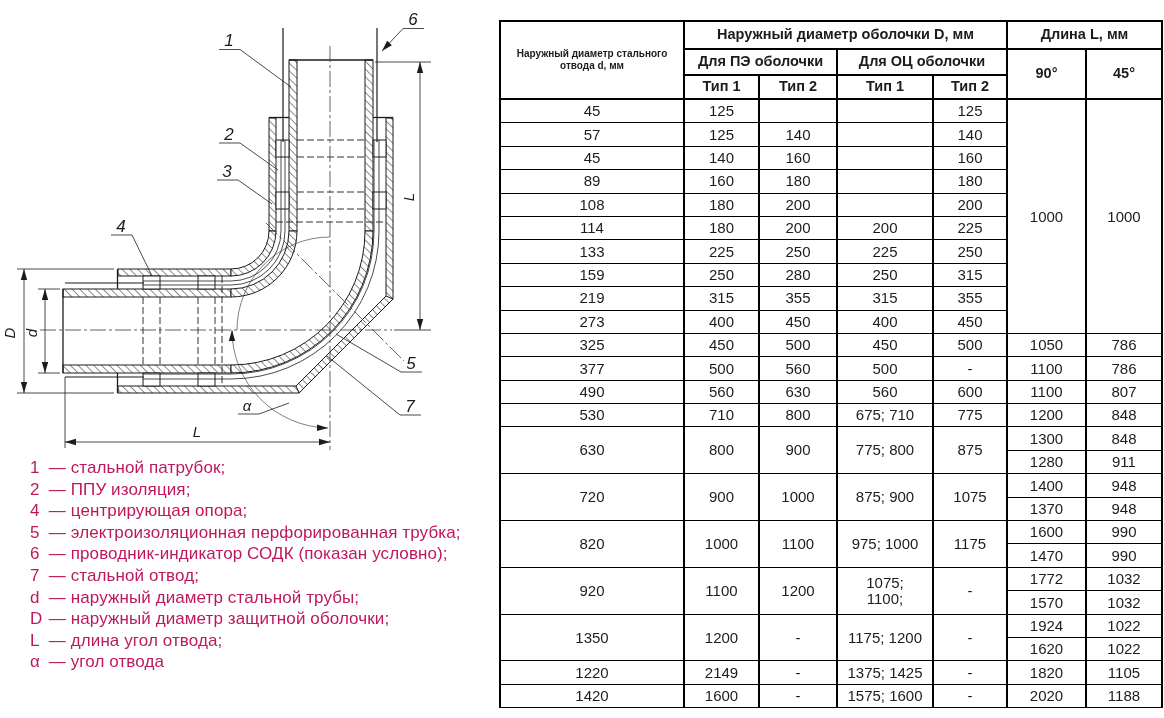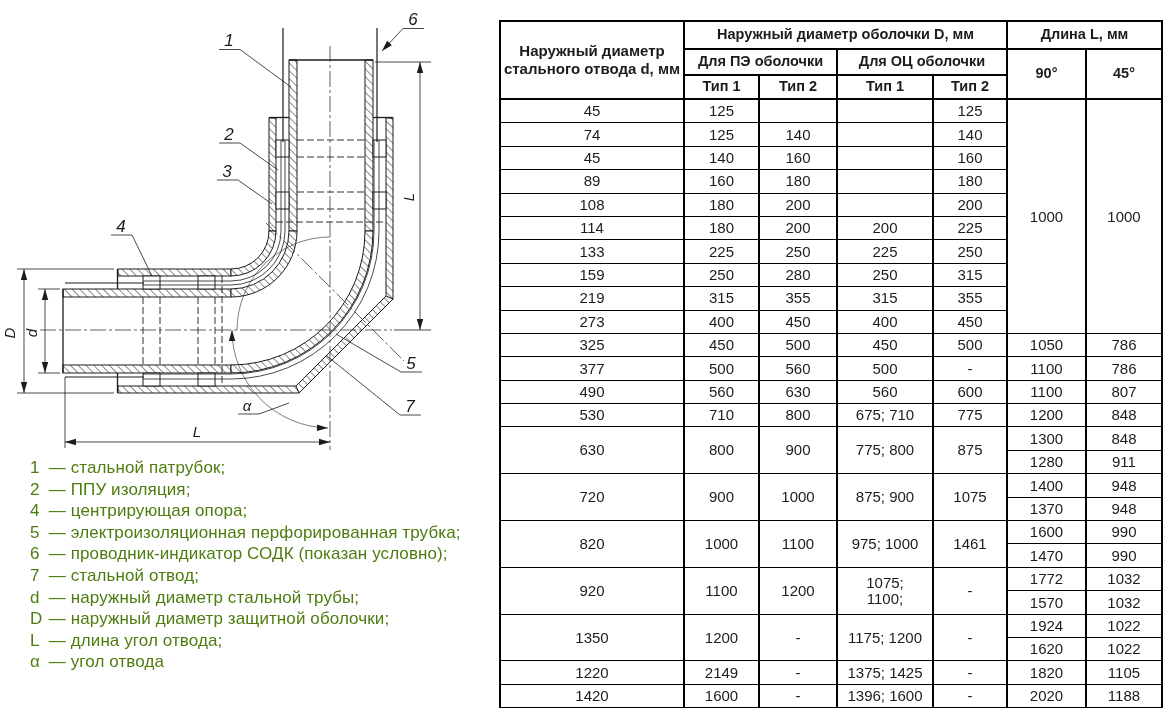--- a/index.html
+++ b/index.html
@@ -1,33 +1,33 @@
 <!DOCTYPE html>
 <html><head>
 <meta charset="utf-8">
 <style>
   html,body{margin:0;padding:0;background:#ffffff;}
   .page{position:relative;width:1164px;height:718px;background:#fff;overflow:hidden;
         font-family:"Liberation Sans",sans-serif;color:#111;}
   .figure{position:absolute;left:0;top:0;width:497px;height:458px;}
   .legend{position:absolute;left:30px;top:457px;width:470px;font-size:17px;
-          line-height:21.6px;color:#4d7c0f;letter-spacing:0.1px;}
+          line-height:21.6px;color:#be185d;letter-spacing:0.1px;}
   .legend-line{white-space:nowrap;}
   .legend-sym{display:inline-block;min-width:14px;}
   .table-panel{position:absolute;left:499px;top:20px;width:662px;}
   table.tbl{border-collapse:collapse;table-layout:fixed;width:662px;background:#fff;}
   .tbl th{border:2px solid #000;font-weight:700;font-size:14.5px;padding:0 2px;
           text-align:center;vertical-align:middle;line-height:1.2;}
   .tbl td{border:solid #000;border-width:1px 2px;font-size:15px;padding:0 2px;
           text-align:center;vertical-align:middle;height:22.4px;line-height:1.05;
           white-space:pre-line;}
   .tbl thead tr:nth-child(1) th{height:26px;}
   .tbl thead tr:nth-child(2) th{height:24px;}
   .tbl thead tr:nth-child(3) th{height:22px;}
-  .tbl th.hd-d{font-size:15px;}
+  .tbl th.hd-d{font-size:10px;}
   svg text{fill:#1c1c1c;}
   .callout{font-style:italic;font-size:17px;}
   .dimlbl{font-style:italic;font-size:15px;}
 </style>
 </head>
 <body>
 
 <div class="page" style="color: rgb(28, 28, 28);">
 
   <div class="figure">
@@ -221,21 +221,21 @@
           <tr>
             <td>45</td>
             <td>125</td>
             <td></td>
             <td></td>
             <td>125</td>
             <td rowspan="10">1000</td>
             <td rowspan="10">1000</td>
           </tr>
           <tr>
-            <td>74</td>
+            <td>57</td>
             <td>125</td>
             <td>140</td>
             <td></td>
             <td>140</td>
           </tr>
           <tr>
             <td>45</td>
             <td>140</td>
             <td>160</td>
             <td></td>
@@ -350,21 +350,21 @@
           </tr>
           <tr>
             <td>1370</td>
             <td>948</td>
           </tr>
           <tr>
             <td rowspan="2">820</td>
             <td rowspan="2">1000</td>
             <td rowspan="2">1100</td>
             <td rowspan="2">975; 1000</td>
-            <td rowspan="2">1461</td>
+            <td rowspan="2">1175</td>
             <td>1600</td>
             <td>990</td>
           </tr>
           <tr>
             <td>1470</td>
             <td>990</td>
           </tr>
           <tr>
             <td rowspan="2">920</td>
             <td rowspan="2">1100</td>
@@ -398,21 +398,21 @@
             <td>-</td>
             <td>1375; 1425</td>
             <td>-</td>
             <td>1820</td>
             <td>1105</td>
           </tr>
           <tr>
             <td>1420</td>
             <td>1600</td>
             <td>-</td>
-            <td>1396; 1600</td>
+            <td>1575; 1600</td>
             <td>-</td>
             <td>2020</td>
             <td>1188</td>
           </tr>
         </tbody>
     </table>
   </div>
 
 </div>
 

